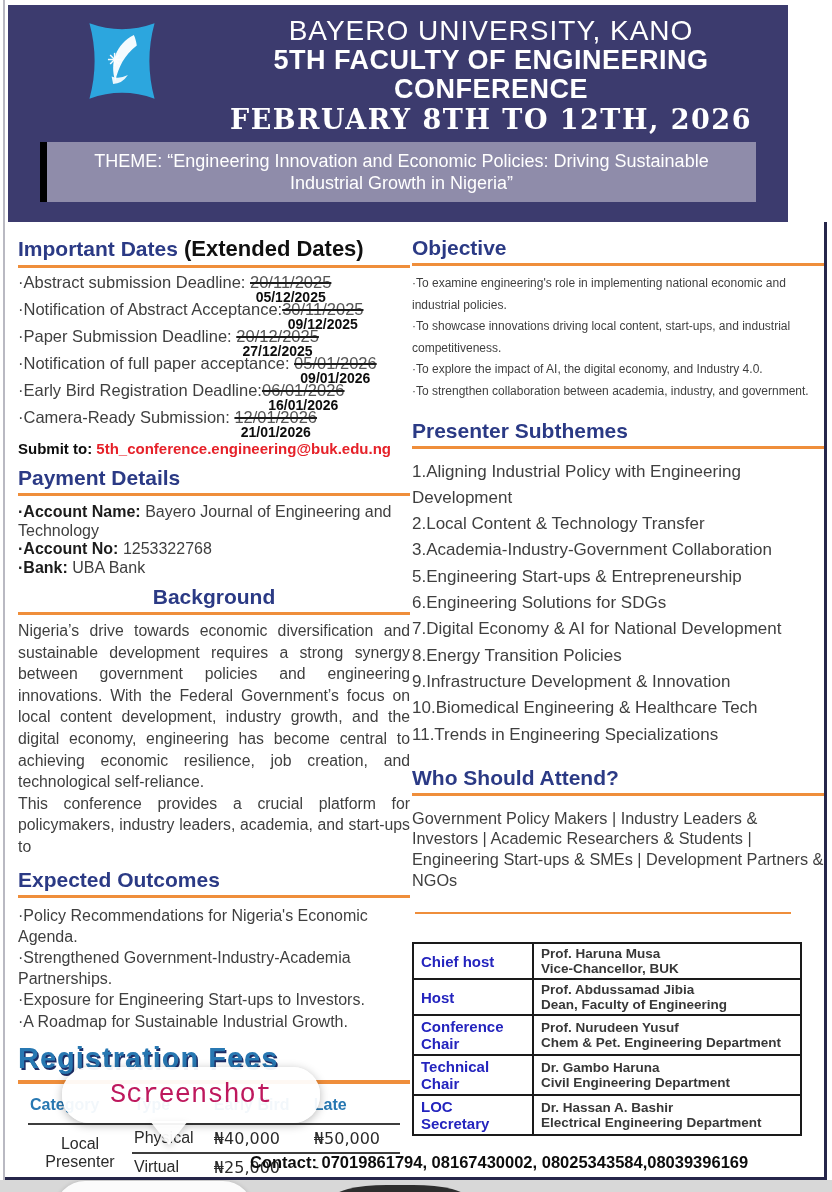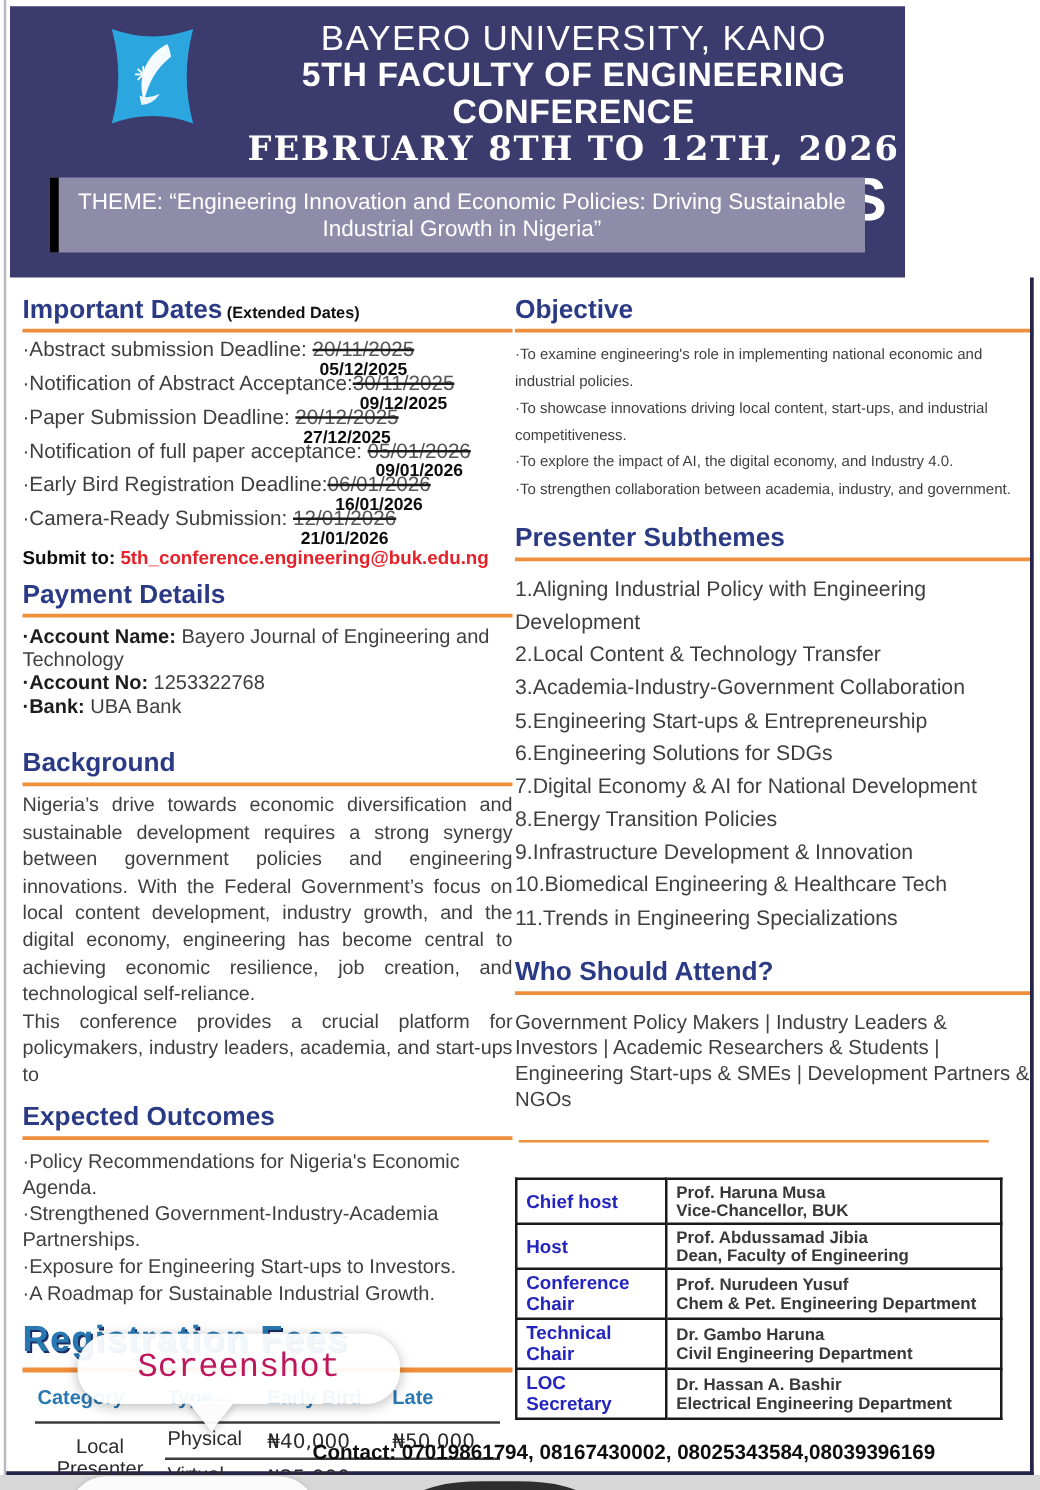--- a/index.html
+++ b/index.html
@@ -9,39 +9,39 @@
     background:#ffffff; overflow:hidden;
     font-family:"Liberation Sans", sans-serif; color:#3f3f3f;
   }
   
   .edge-left { position:absolute; left:3px; top:0; width:2px; height:1180px; background:#b9b9c2; }
   
   .frame { position:absolute; left:5px; top:222px; width:822px; height:958px;
            border-right:3px solid #26264a; border-bottom:3px solid #26264a; }
 
   
-  .header { position:absolute; left:8px; top:5px; width:716px; height:217px; background:#3c3b6e; }
+  .header { position:absolute; left:8px; top:5px; width:780px; height:217px; background:#3c3b6e; }
   .logo { position:absolute; left:77px; top:14px; width:74px; height:84px; }
   .h-text { position:absolute; left:190px; right:4px; top:10px; text-align:center; color:#ffffff; }
   .h-univ  { font-size:28px; font-weight:400; letter-spacing:1px; line-height:31px; }
   .h-conf  { font-size:27px; font-weight:bold; letter-spacing:0.5px; line-height:29px; }
   .h-dates { font-family:"DejaVu Serif", serif; font-size:27px; font-weight:bold; letter-spacing:1.5px; line-height:32px; }
   .h-call  { font-size:48px; font-weight:bold; letter-spacing:4px; line-height:50px; }
   .theme-bar { position:absolute; left:32px; right:32px; top:137px; height:60px;
                background:#8f8caa; border-left:7px solid #000000;
                display:flex; flex-direction:column; justify-content:center;
                text-align:center; color:#ffffff; font-size:18px; line-height:22px; }
 
   
   .col-left  { position:absolute; left:18px;  top:236px; width:392px; }
   .col-right { position:absolute; left:412px; top:236px; width:412px; }
 
   .sec-h { border-bottom:3px solid #ef8e3b; padding-bottom:3px; margin-bottom:7px; font-weight:bold; }
   .h-blue  { color:#2b3a85; font-size:21px; }
-  .h-black { color:#101010; font-size:13px; }
+  .h-black { color:#101010; font-size:22px; }
 
   
   .date-item { font-size:16.5px; color:#3f3f3f; line-height:15px; height:27px; white-space:nowrap; }
   .date-pair { display:inline-flex; flex-direction:column; align-items:center; vertical-align:top; }
   .old-date  { color:#555555; text-decoration:line-through; text-decoration-color:#1c1c1c; text-decoration-thickness:2px; }
   .new-date  { color:#0d0d0d; font-weight:bold; font-size:14px; line-height:12px; margin-top:1px; }
   .submit-line { font-size:15px; font-weight:bold; color:#0d0d0d; margin-top:3px; }
   .email { color:#e62129; text-decoration:none; font-weight:bold; }
 
   
@@ -182,21 +182,21 @@
     <div class="pay-line">
       <b>·Account Name: </b><span>Bayero Journal of Engineering and Technology</span>
     </div>
     <div class="pay-line">
       <b>·Account No: </b><span>1253322768</span>
     </div>
     <div class="pay-line">
       <b>·Bank: </b><span>UBA Bank</span>
     </div>
 
-    <div class="sec-h" style="margin-top:24px; margin-bottom:5px;">
+    <div class="sec-h" style="margin-top:8px; margin-bottom:5px;text-align:center;">
       <span class="h-blue">Background</span>
     </div>
     <div class="bg-para">Nigeria’s drive towards economic diversification and sustainable development requires a strong synergy between government policies and engineering innovations. With the Federal Government’s focus on local content development, industry growth, and the digital economy, engineering has become central to achieving economic resilience, job creation, and technological self-reliance.</div>
     <div class="bg-para">This conference provides a crucial platform for policymakers, industry leaders, academia, and start-ups to</div>
 
     <div class="sec-h" style="margin-top:10px;">
       <span class="h-blue">Expected Outcomes</span>
     </div>
     <div class="out-line">·Policy Recommendations for Nigeria's Economic Agenda.</div>
     <div class="out-line">·Strengthened Government-Industry-Academia Partnerships.</div>

